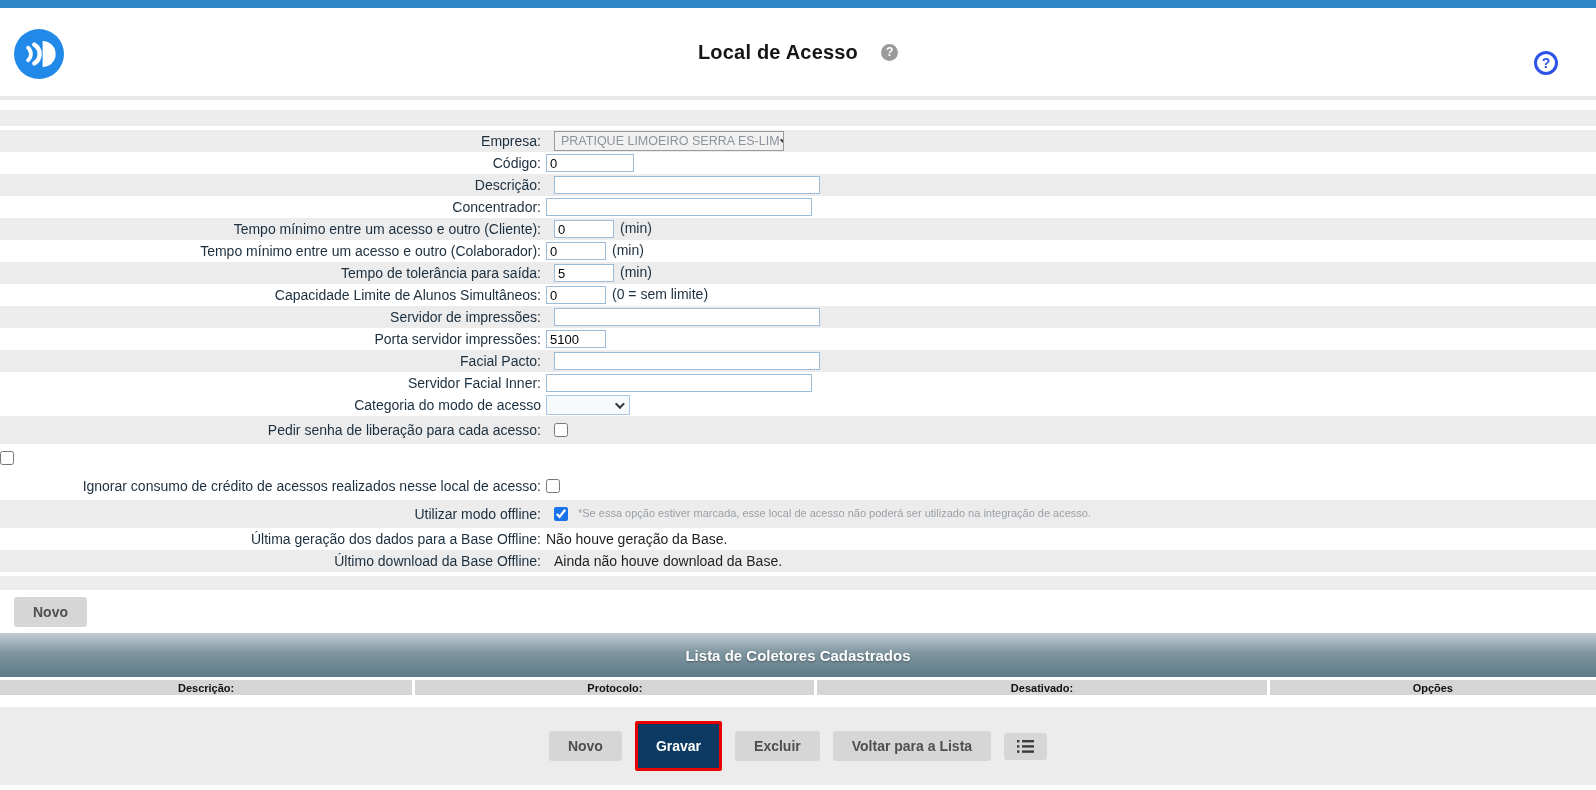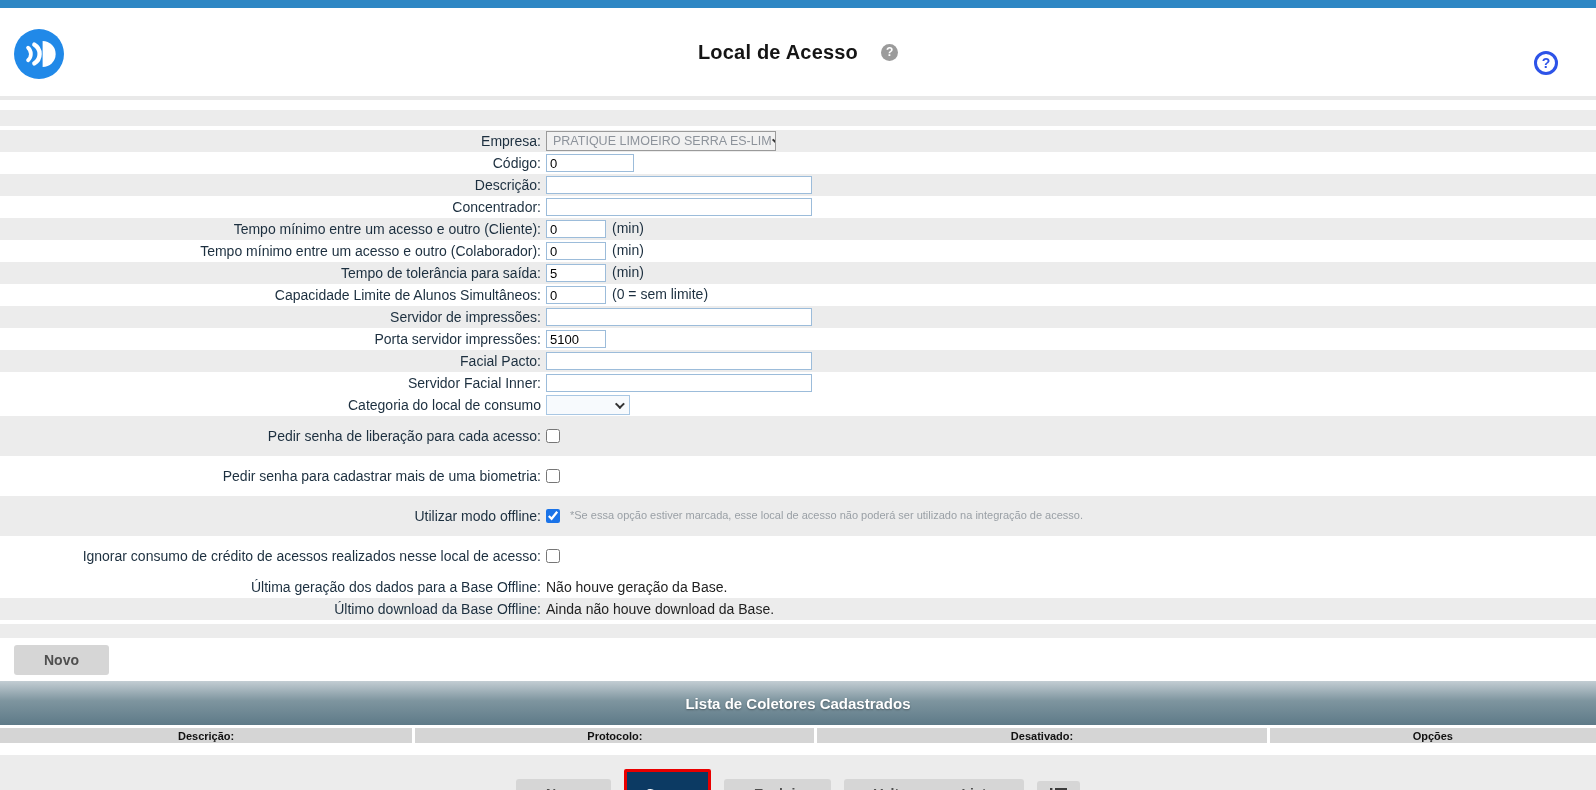--- a/index.html
+++ b/index.html
@@ -23,22 +23,22 @@
     position:absolute; right:38px; top:43px; width:24px; height:24px; border-radius:50%;
     border:3px solid #2d53e8; color:#2d53e8; font-weight:bold; font-size:14px;
     display:flex; align-items:center; justify-content:center; cursor:pointer; background:#fff;
   }
   .divider { height:4px; background:#e9e9e9; }
   .spacer10 { height:10px; }
   .gray-band { height:16px; background:#ececec; margin-bottom:4px; }
   .gray-band2 { height:14px; background:#ececec; margin-top:4px; }
 
   .row { display:flex; align-items:center; height:22px; }
-  .row.cb { height:40px; }
-  .row.gray { background:#ececec; }
+  .row.cb { height:28px; }
+  .row.gray { background:#ececec;gap:8px; }
   .lbl { flex:0 0 546px; width:546px; text-align:right; padding-right:5px;
          font-size:14px; color:#1c2f3f; white-space:nowrap; }
   .fld { display:flex; align-items:flex-start; gap:6px; }
   .suffix { font-size:14px; color:#1c2f3f; }
   .static-val { font-size:14px; color:#1f1f1f; }
 
   input.txt { height:18px; border:1px solid #9cbcda; background:#fff; padding:0 3px;
               font-family:inherit; font-size:13px; color:#000; }
   .w-wide { width:266px; } .w-code { width:88px; } .w-tiny { width:60px; }
 
@@ -47,21 +47,21 @@
                  color:#8d939b; font-size:12.5px; white-space:nowrap; overflow:hidden; }
   .sel-categoria { width:84px; background:#f7fafd; border:1px solid #a9c7e3; }
   .chev { width:7px; height:7px; border-right:2px solid #333; border-bottom:2px solid #333;
           transform:rotate(45deg) translateY(-2px); margin-left:auto; flex:0 0 auto; }
 
   input.chk { width:14px; height:14px; margin:0; accent-color:#1a73e8; cursor:pointer; }
   .note { font-size:11px; color:#9aa0a6; margin-left:4px; }
 
   .actions-top { background:#fff; padding:7px 0 6px 14px; }
   .btn { background:#d6d6d6; color:#4f4f4f; font-weight:bold; font-size:14px;
-         border:0; border-radius:3px; padding:7px 30px; font-family:inherit; cursor:pointer; }
+         border:0; border-radius:3px; padding:7px 19px; font-family:inherit; cursor:pointer; }
   .btn-icon { padding:7px 13px; display:inline-flex; align-items:center; }
   .btn-gravar { background:#0c3a63; color:#fff; border:3px solid #e90000; border-radius:2px;
                 padding:14px 18px; font-weight:bold; font-size:14px; font-family:inherit; cursor:pointer; }
 
   .section-bar { height:44px; background:linear-gradient(180deg,#c3cdd3 0%,#7e959f 45%,#5e7a88 100%);
                  color:#fff; font-size:15px; font-weight:bold; display:flex; align-items:center;
                  justify-content:center; text-shadow:0 1px 2px rgba(0,0,0,.35); }
   .cols { display:flex; gap:3px; background:#fff; margin-top:3px; }
   .col { background:#d5d5d5; height:15px; font-size:11px; font-weight:bold; color:#111;
          display:flex; align-items:center; justify-content:center; }
@@ -181,56 +181,55 @@
 
   <div class="row">
     <div class="lbl">Servidor Facial Inner:</div>
     <div class="fld">
       <input class="txt w-wide" value="" style="">
     </div>
   </div>
 
 
   <div class="row">
-    <div class="lbl">Categoria do local de consumo</div>
+    <div class="lbl">Categoria do modo de acesso</div>
     <div class="fld">
       <div class="selectbox sel-categoria">
         <span></span>
         <span class="chev"></span>
       </div>
     </div>
   </div>
 
   <div class="row cb gray">
     <div class="lbl">Pedir senha de liberação para cada acesso:</div>
     <div class="fld">
       <input type="checkbox" class="chk" style="">
     </div>
   </div>
 
   <div class="row cb">
-    <div class="lbl">Pedir senha para cadastrar mais de uma biometria:</div>
     <div class="fld">
       <input type="checkbox" class="chk" style="">
     </div>
   </div>
 
+
+  <div class="row cb">
+    <div class="lbl">Ignorar consumo de crédito de acessos realizados nesse local de acesso:</div>
+    <div class="fld">
+      <input type="checkbox" class="chk" style="">
+    </div>
+  </div>
 
   <div class="row cb gray">
     <div class="lbl">Utilizar modo offline:</div>
     <div class="fld">
       <input type="checkbox" class="chk" checked="checked" style="">
       <span class="note">*Se essa opção estiver marcada, esse local de acesso não poderá ser utilizado na integração de acesso.</span>
-    </div>
-  </div>
-
-  <div class="row cb">
-    <div class="lbl">Ignorar consumo de crédito de acessos realizados nesse local de acesso:</div>
-    <div class="fld">
-      <input type="checkbox" class="chk" style="">
     </div>
   </div>
 
   <div class="row">
     <div class="lbl">Última geração dos dados para a Base Offline:</div>
     <div class="fld">
       <span class="static-val">Não houve geração da Base.</span>
     </div>
   </div>
 

